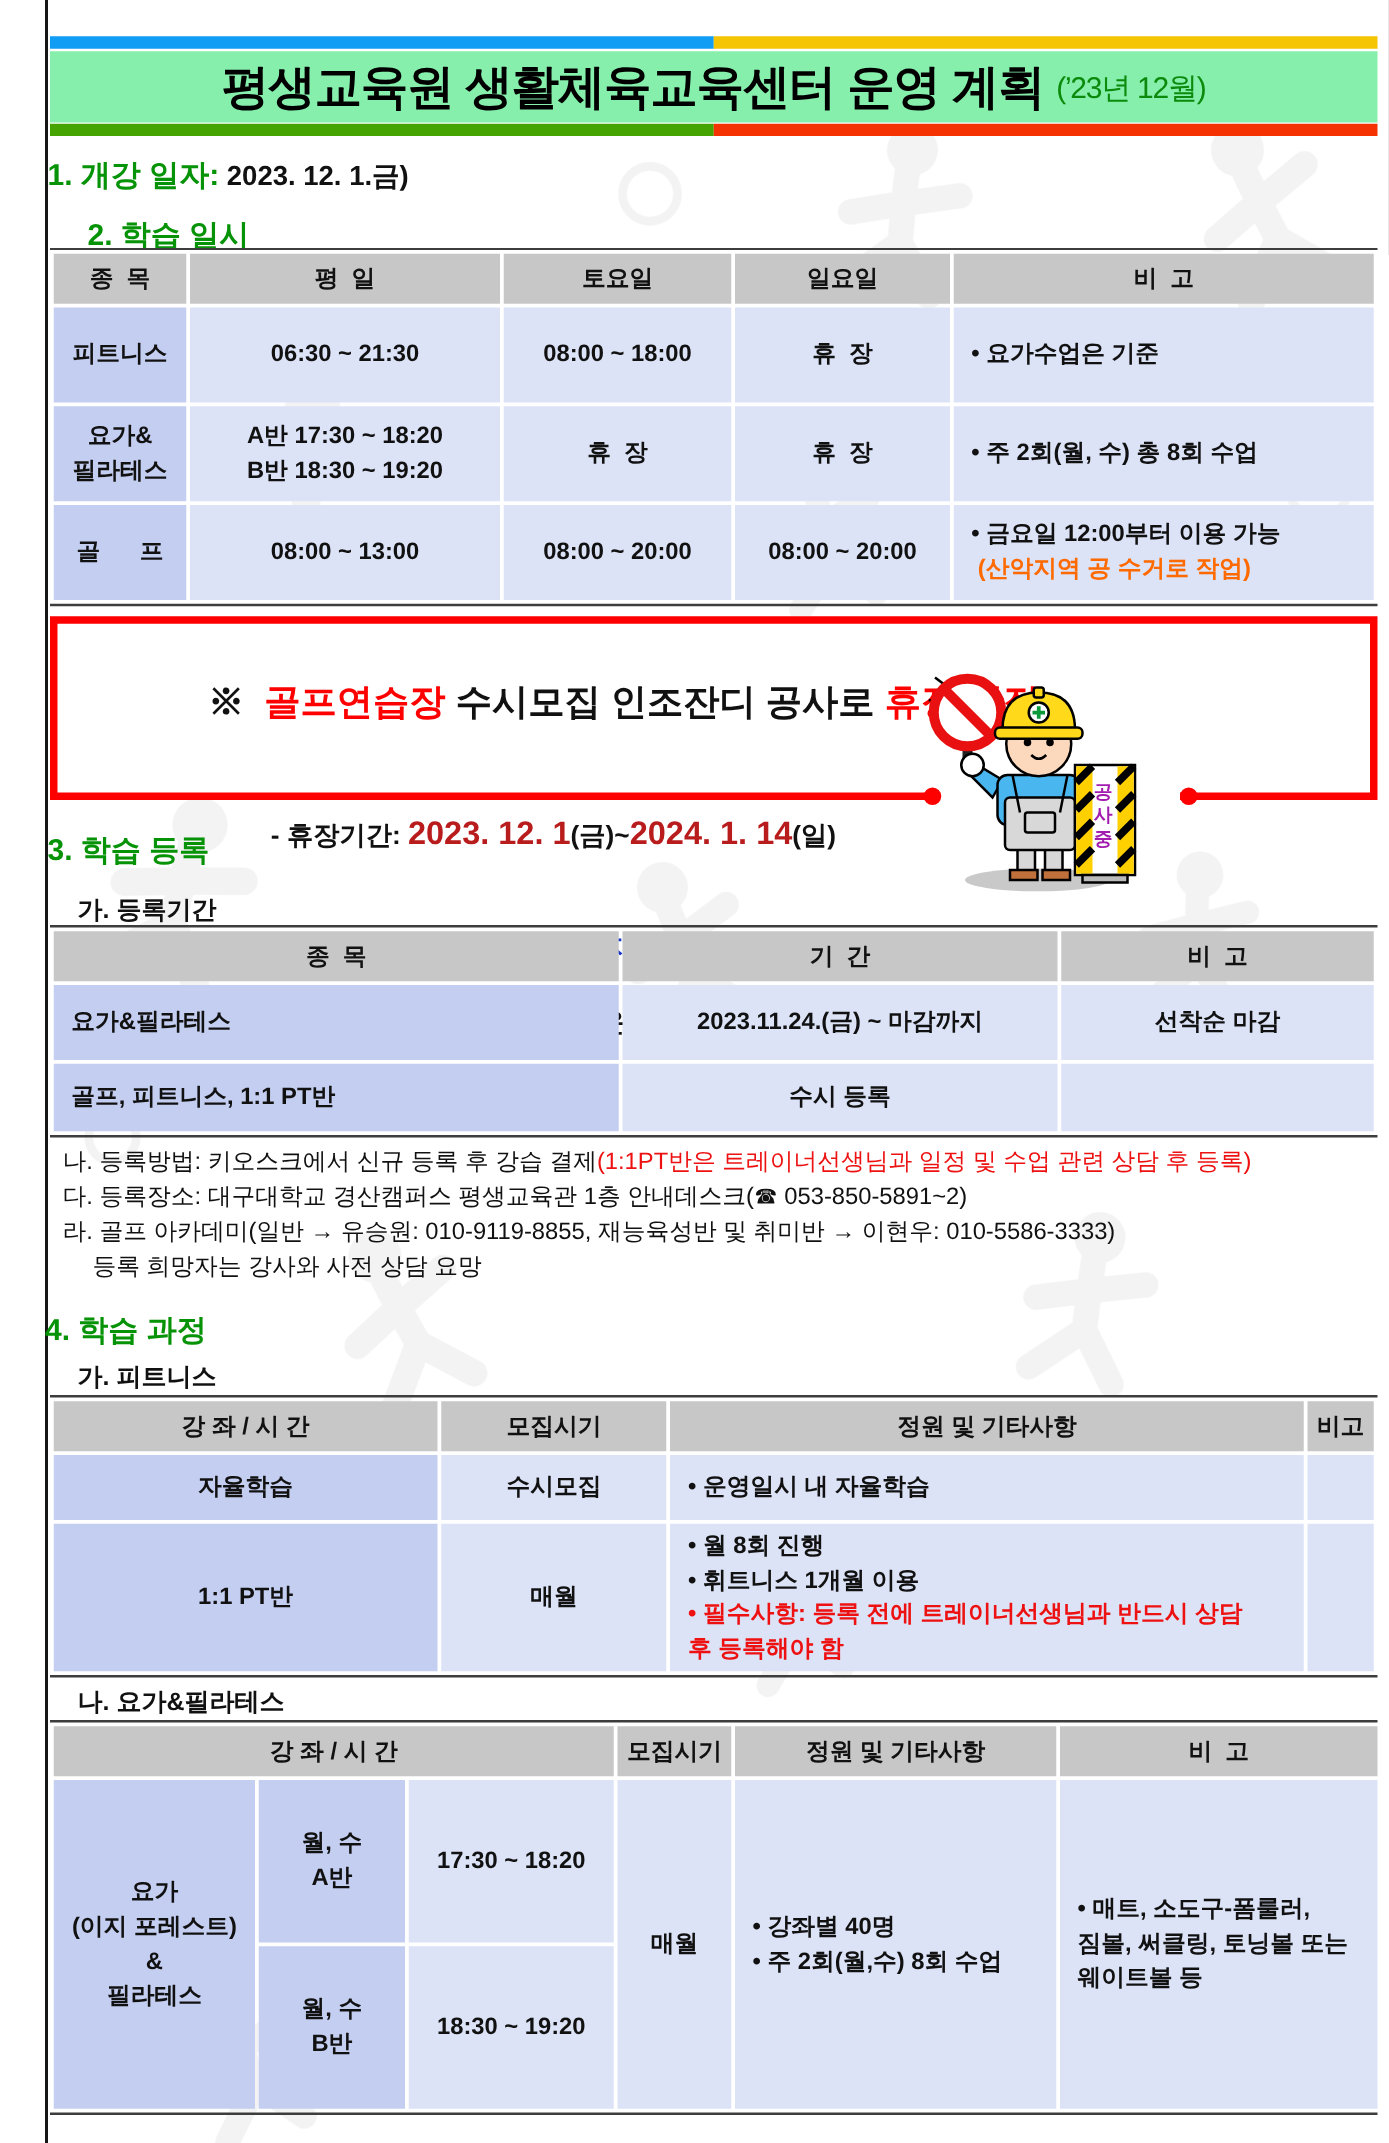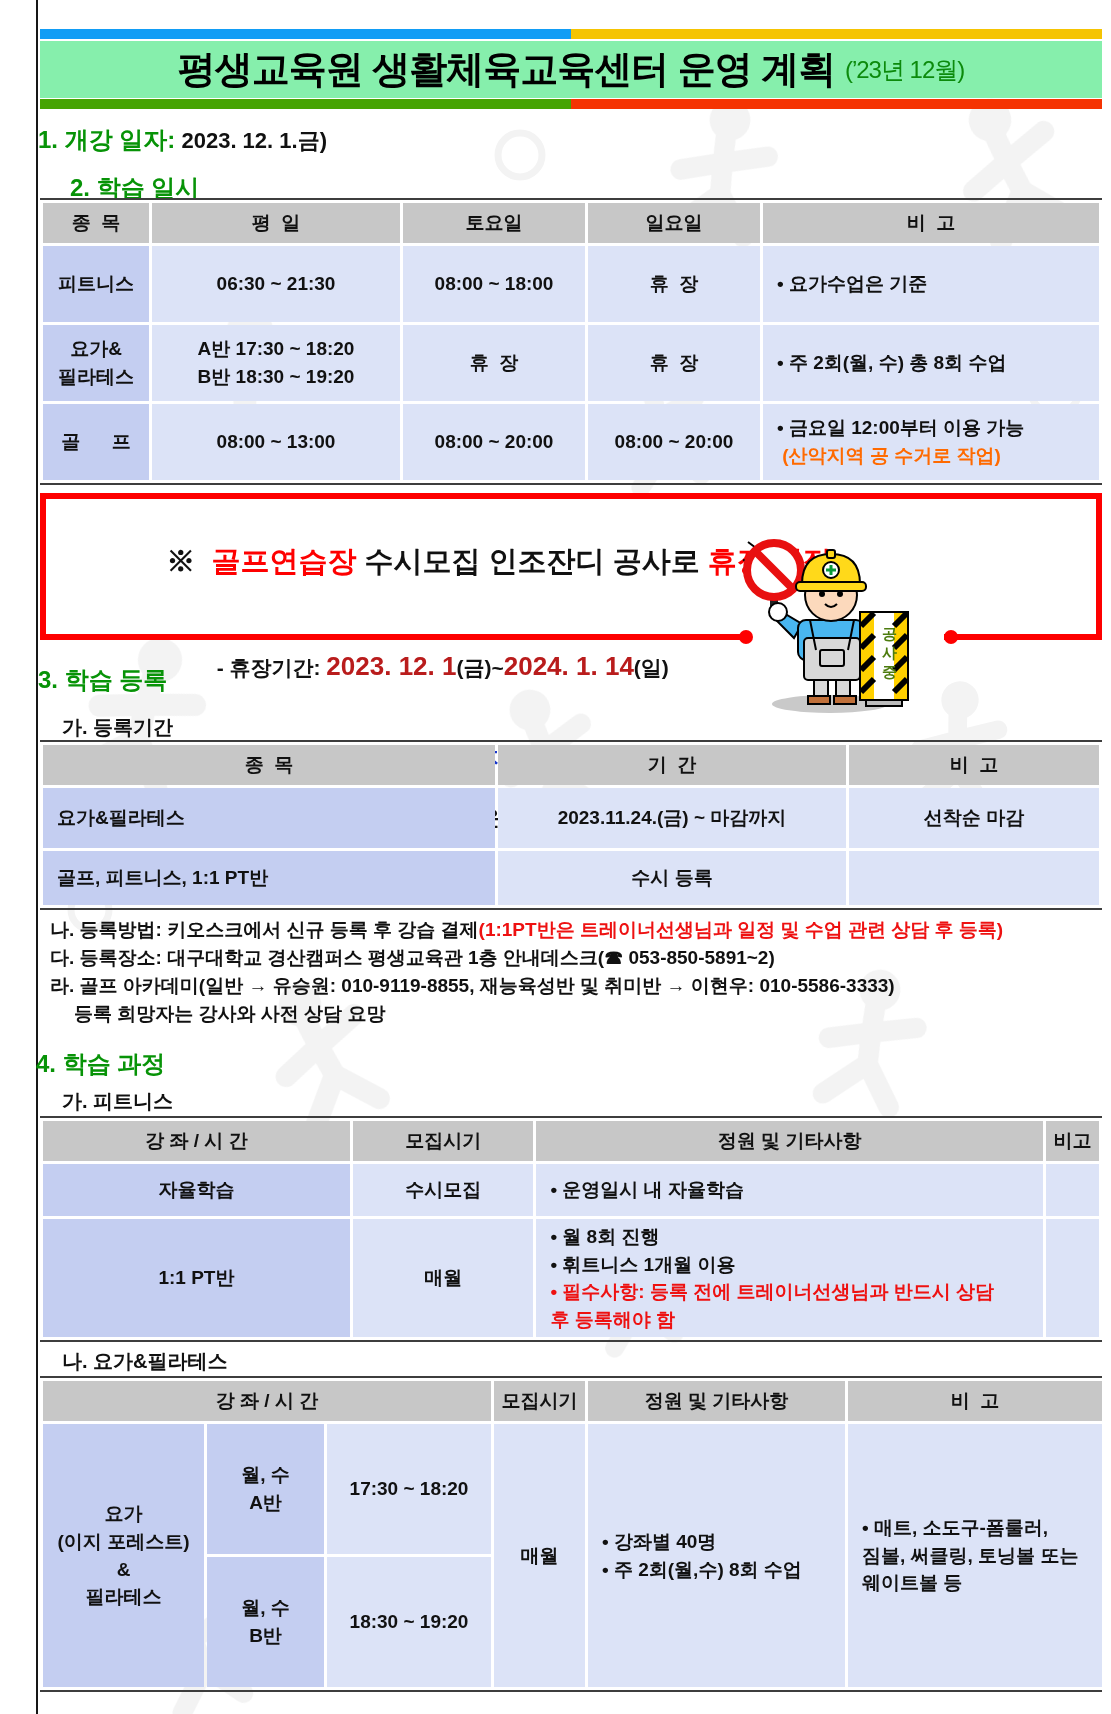--- a/index.html
+++ b/index.html
@@ -61,27 +61,27 @@
   .nb-title { font-size:29px; font-weight:800; white-space:pre; }
   .nb-title .red { color:#fe0000; }
   .nb-lines { margin-top:6px; padding-left:52px; }
   .nb-line { font-size:21px; font-weight:bold; line-height:30px; white-space:pre; }
   .nb-date { font-size:26px; color:#b91c1c; font-weight:800; }
   .mask { background:#ffffff; z-index:3; }
   .dot { width:14px; height:14px; border-radius:50%; background:#fe0000; z-index:4; }
   .worker { left:742px; top:500px; width:180px; height:215px; z-index:5; }
   .sign-text {
     left:875px; top:625px; width:22px; z-index:6;
-    color:#4d7c0f; font-size:15px; font-weight:800; line-height:1.25;
-    word-break:break-all; text-align:right;
+    color:#a21caf; font-size:15px; font-weight:800; line-height:1.25;
+    word-break:break-all; text-align:left;
   }
 
   
   .notes { left:50px; top:916px; width:1052px; }
-  .note-line { font-size:19px; font-weight:bold; line-height:28px; white-space:pre-wrap; }
+  .note-line { font-size:19px; font-weight:normal; line-height:28px; white-space:pre-wrap; }
   .note-indent { padding-left:24px; }
 
   tr.t1-body > td { height:76px; }
   tr.t2-body1 > td { height:60px; }
   tr.t2-body2 > td { height:54px; }
   tr.t3-body1 > td { height:52px; }
   tr.t3-body2 > td { height:106px; }
   tr.t4-body > td { height:130px; }
 </style>
 </head>

